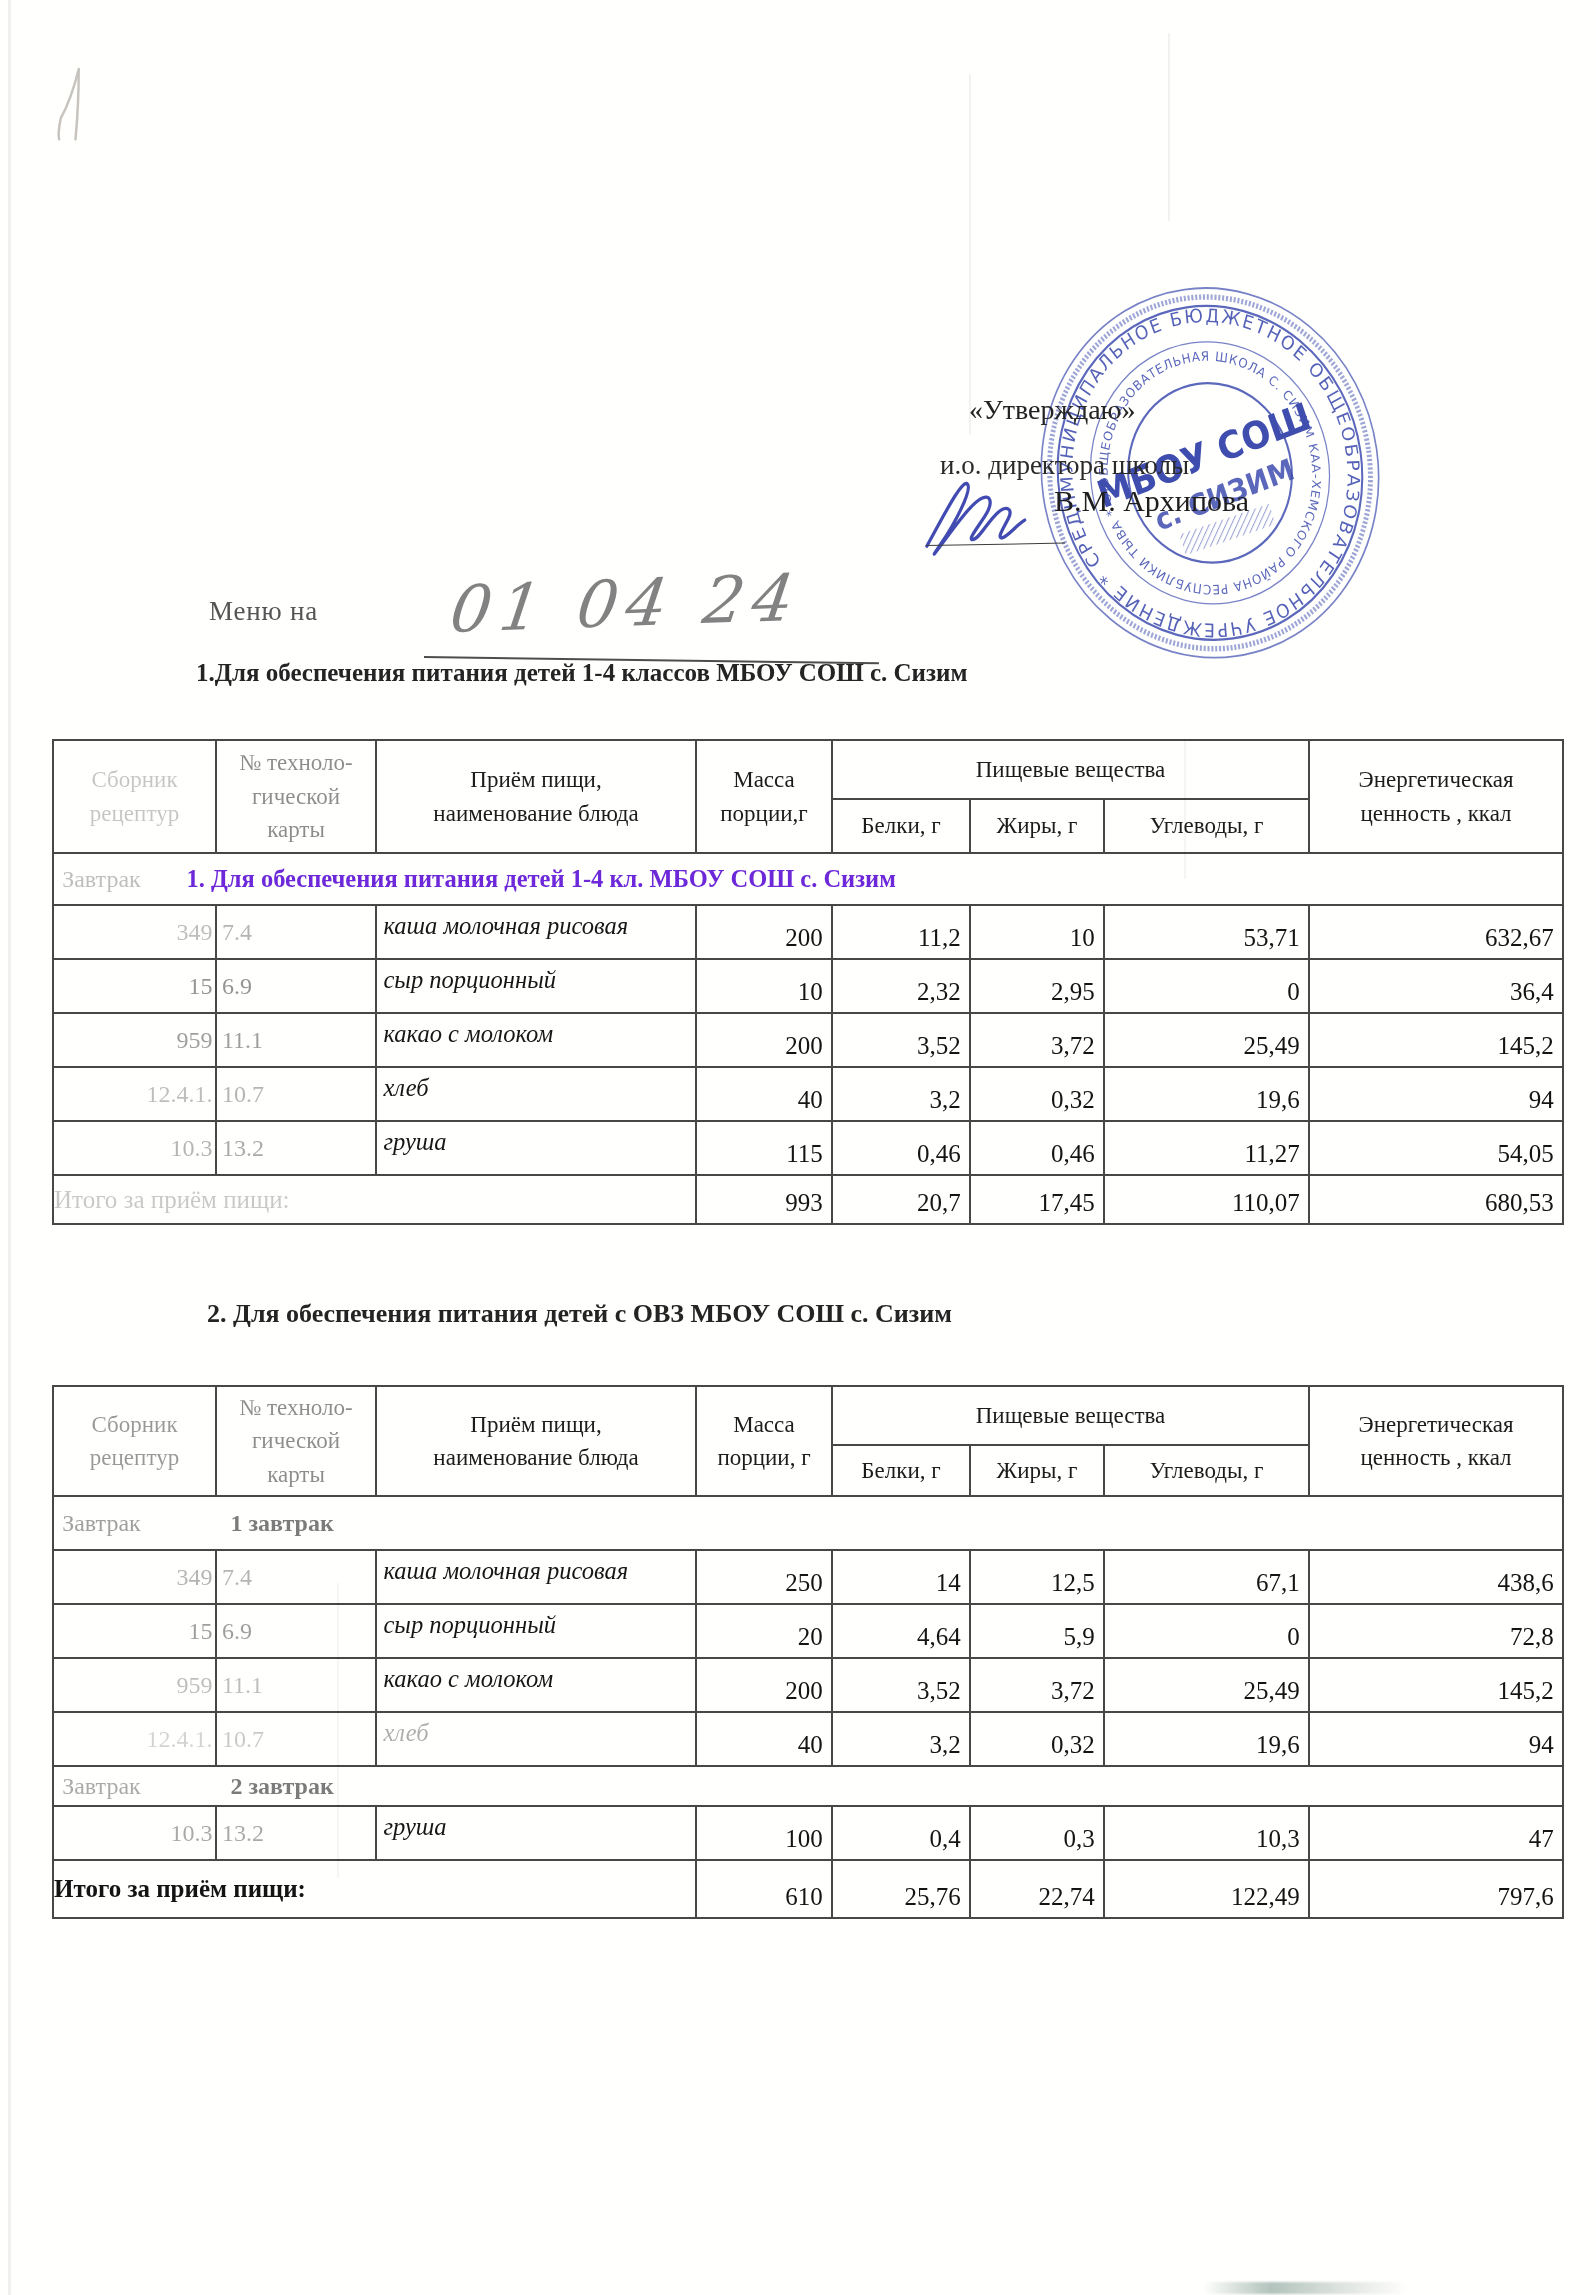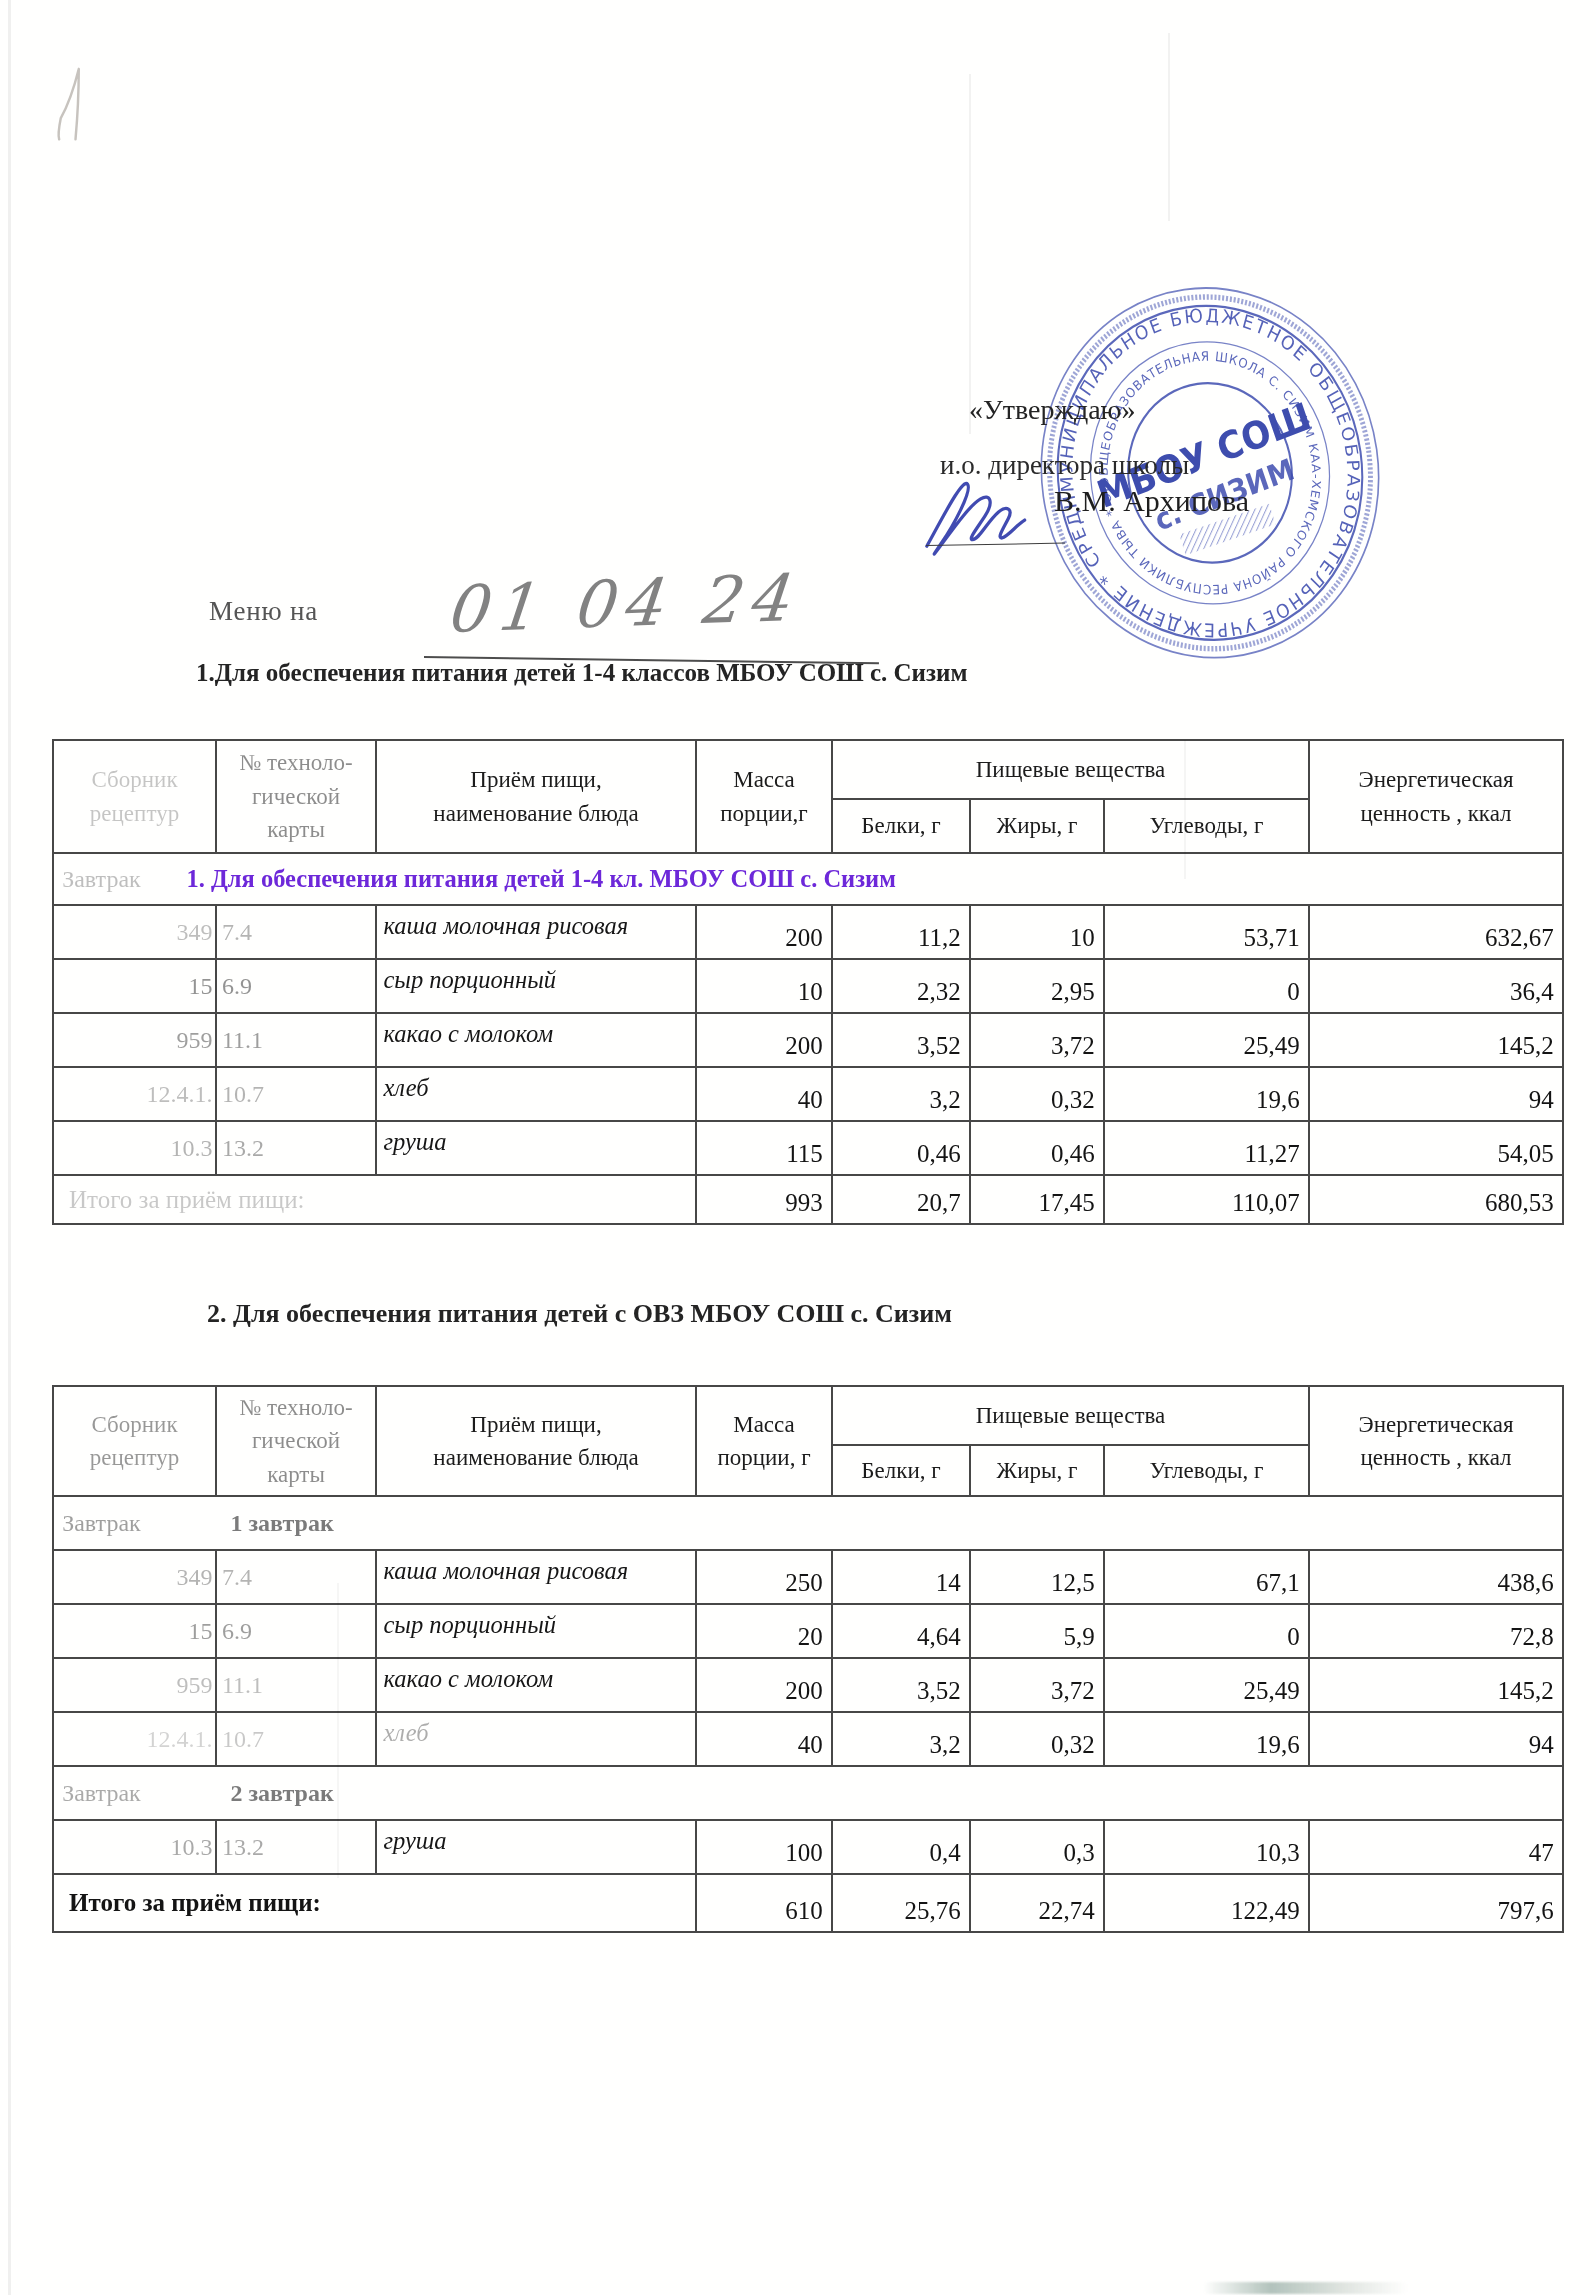--- a/index.html
+++ b/index.html
@@ -49,21 +49,21 @@
     white-space:pre-line;line-height:1.45;padding:3.3px 1.6px;color:#1c1c1c;
   }
   td.c1{font-size:24px;text-align:right;vertical-align:middle;padding-right:2.5px;color:#2a2a2a;}
   td.c2{font-size:24px;text-align:left;vertical-align:middle;padding-left:4.9px;color:#2a2a2a;}
   td.dish{font-size:24.5px;text-align:left;vertical-align:top;padding:5.7px 3.3px 0 6.5px;color:#161616;font-style:italic;}
   td.num{font-size:25px;text-align:right;vertical-align:bottom;padding:0 8.2px 5.7px 0;color:#141414;}
   tr.secrow td{border-left:2.5px solid #474747;border-right:2.5px solid #474747;vertical-align:middle;padding-left:8.2px;white-space:nowrap;}
   .secleft{display:inline-block;width:121px;font-size:24px;color:#2c2c2c;}
   .sectitle1{font-size:24.5px;font-weight:bold;color:#6d28d9;}
   .sectitle2{font-size:24px;font-weight:bold;color:#2c2c2c;opacity:.62;margin-left:44px;}
-  td.totlabel{font-size:25px;text-align:left;vertical-align:middle;padding-left:15px;white-space:nowrap;}
+  td.totlabel{font-size:25px;text-align:left;vertical-align:middle;padding-left:0;white-space:nowrap;}
   .totlabel1{color:#2a2a2a;}
   .totlabel2{font-weight:bold;color:#141414;}
 
   
   .vline{position:absolute;width:1.6px;background:#000;}
   .smudge{
     position:absolute;left:1203px;top:2282px;width:205px;height:11.5px;border-radius:5.7px;
     background:linear-gradient(90deg,rgba(140,160,150,0),rgba(115,145,134,.55),rgba(160,175,165,.35),rgba(140,160,150,0));
     filter:blur(0.8px);
   }
@@ -293,21 +293,21 @@
       <tr style="height:54px">
         <td class="c1 f2">12.4.1.</td>
         <td class="c2 f25">10.7</td>
         <td class="dish f35">хлеб</td>
         <td class="num">40</td>
         <td class="num">3,2</td>
         <td class="num">0,32</td>
         <td class="num">19,6</td>
         <td class="num">94</td>
       </tr>
-      <tr class="secrow" style="height:54px">
+      <tr class="secrow" style="height:40px">
         <td colspan="8">
           <span class="secleft f4">Завтрак</span>
           <span class="sectitle2">2 завтрак</span>
         </td>
       </tr>
       <tr style="height:54px">
         <td class="c1 f4">10.3</td>
         <td class="c2 f4">13.2</td>
         <td class="dish">груша</td>
         <td class="num">100</td>

